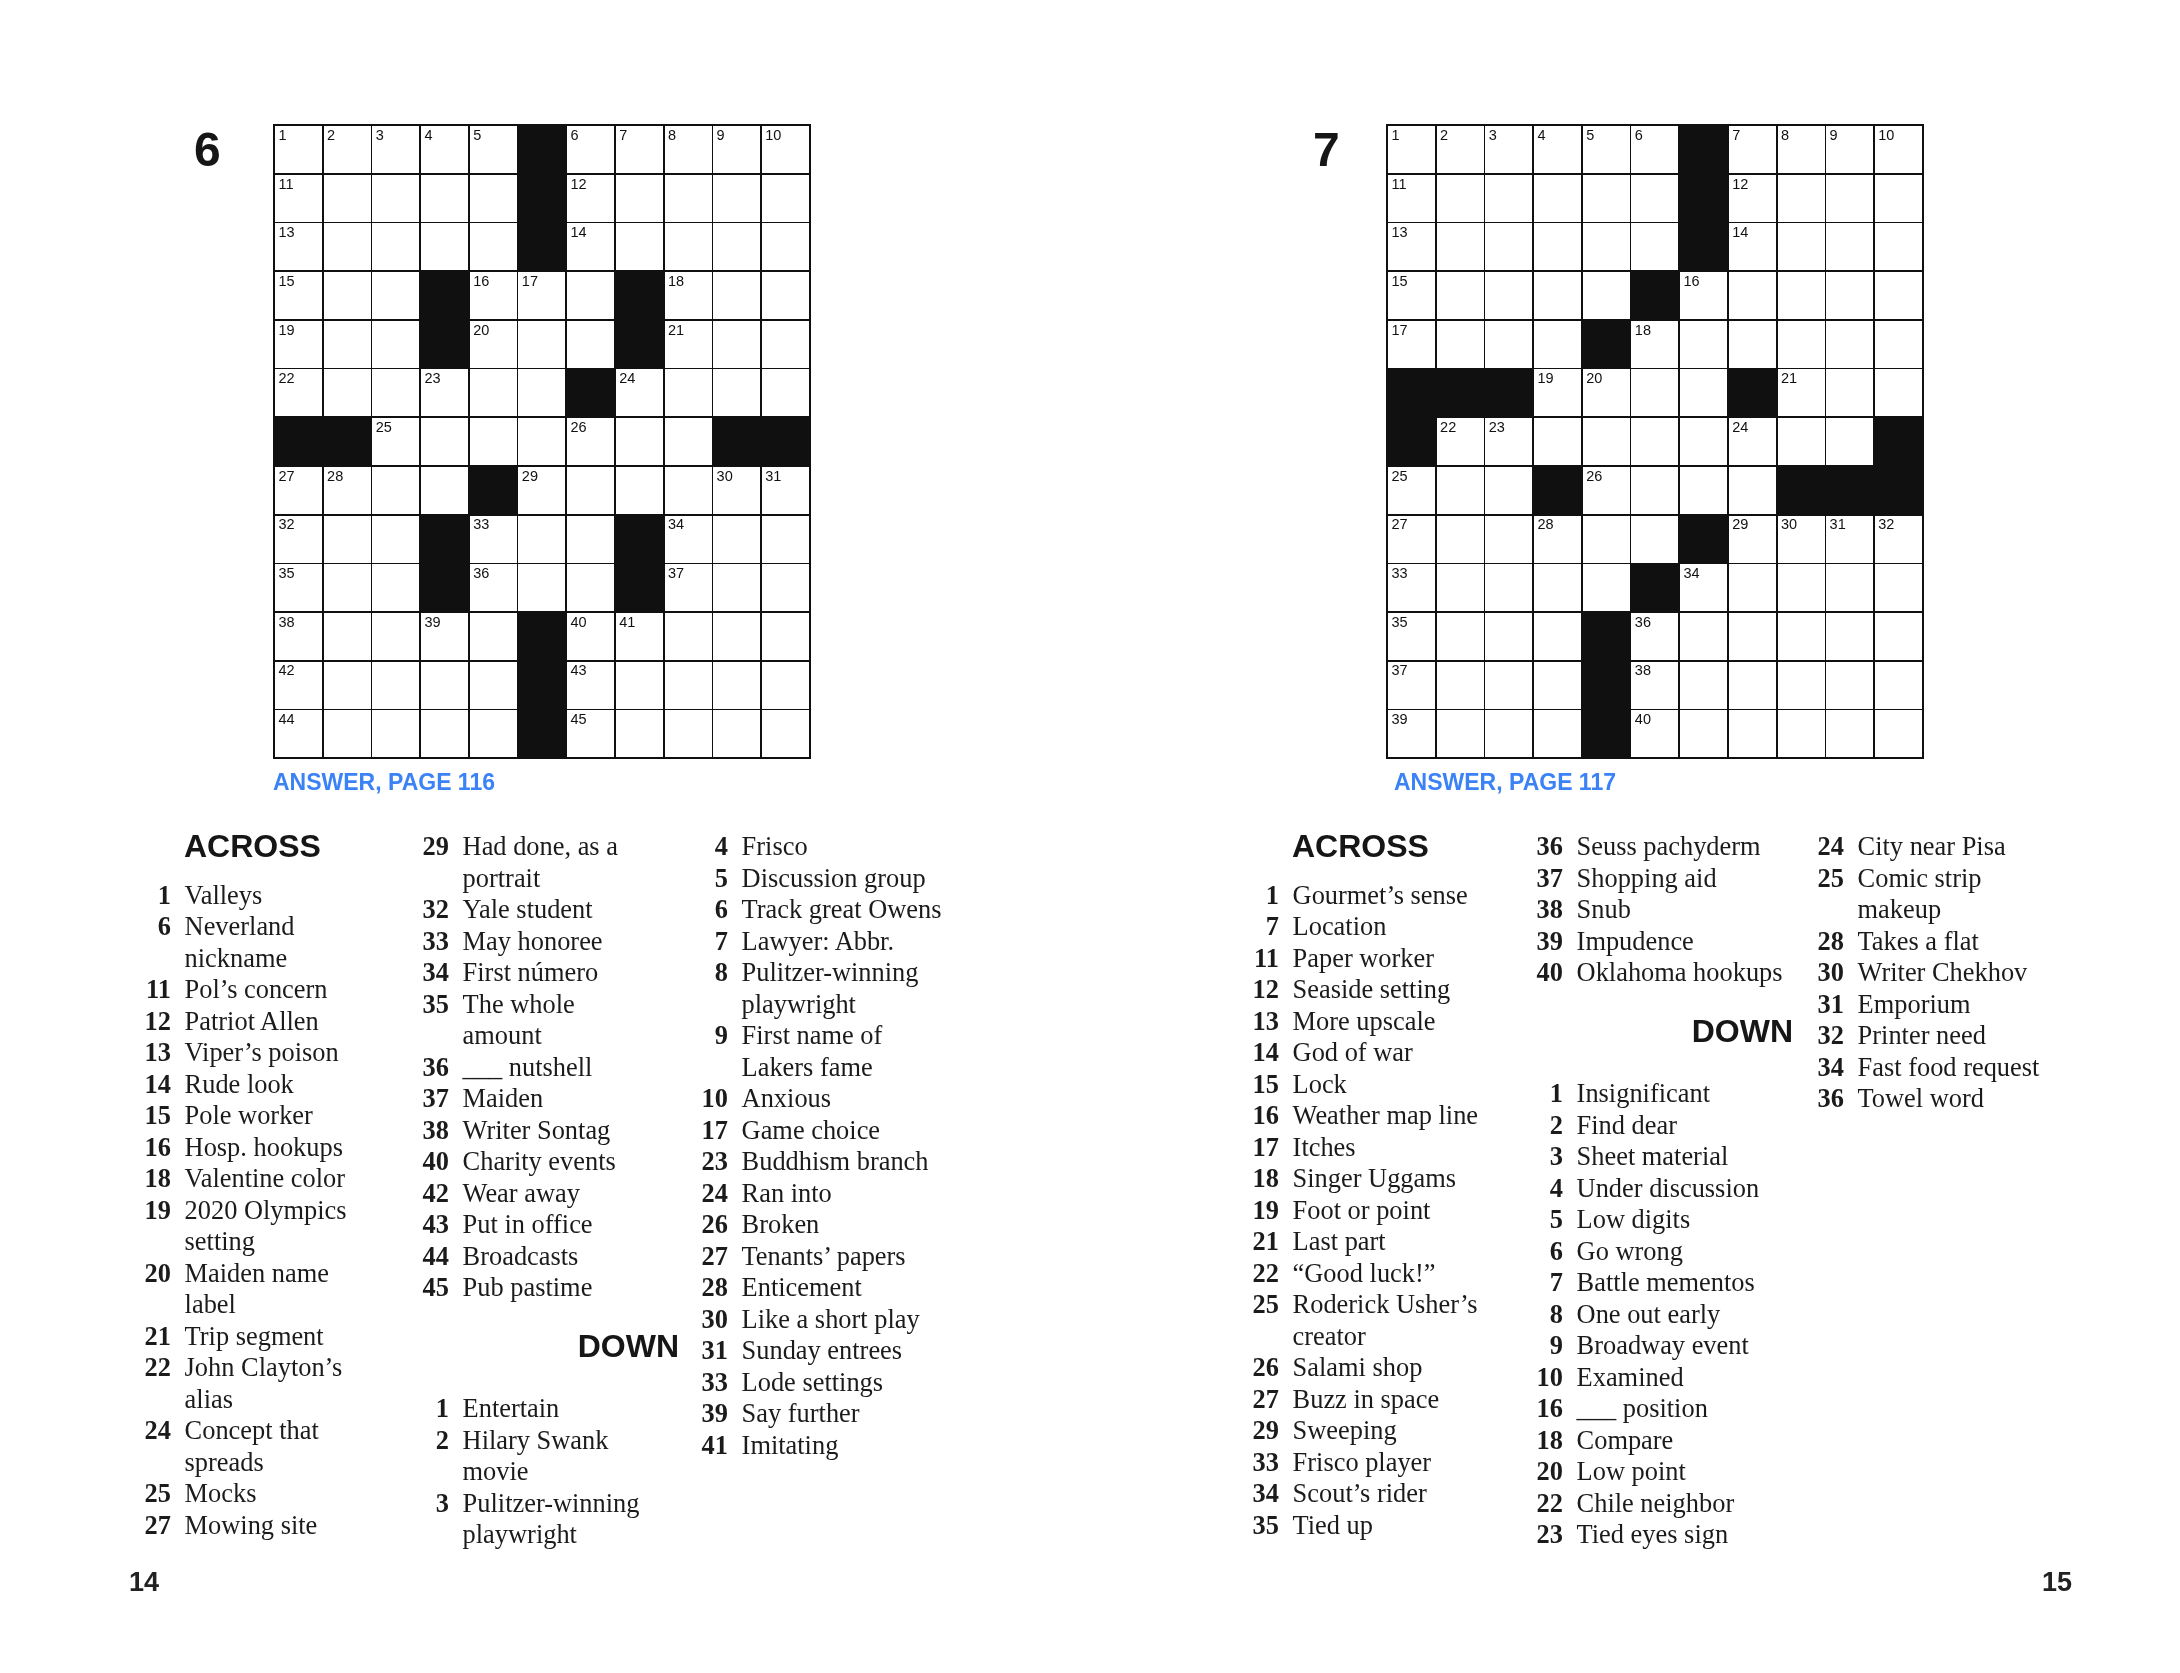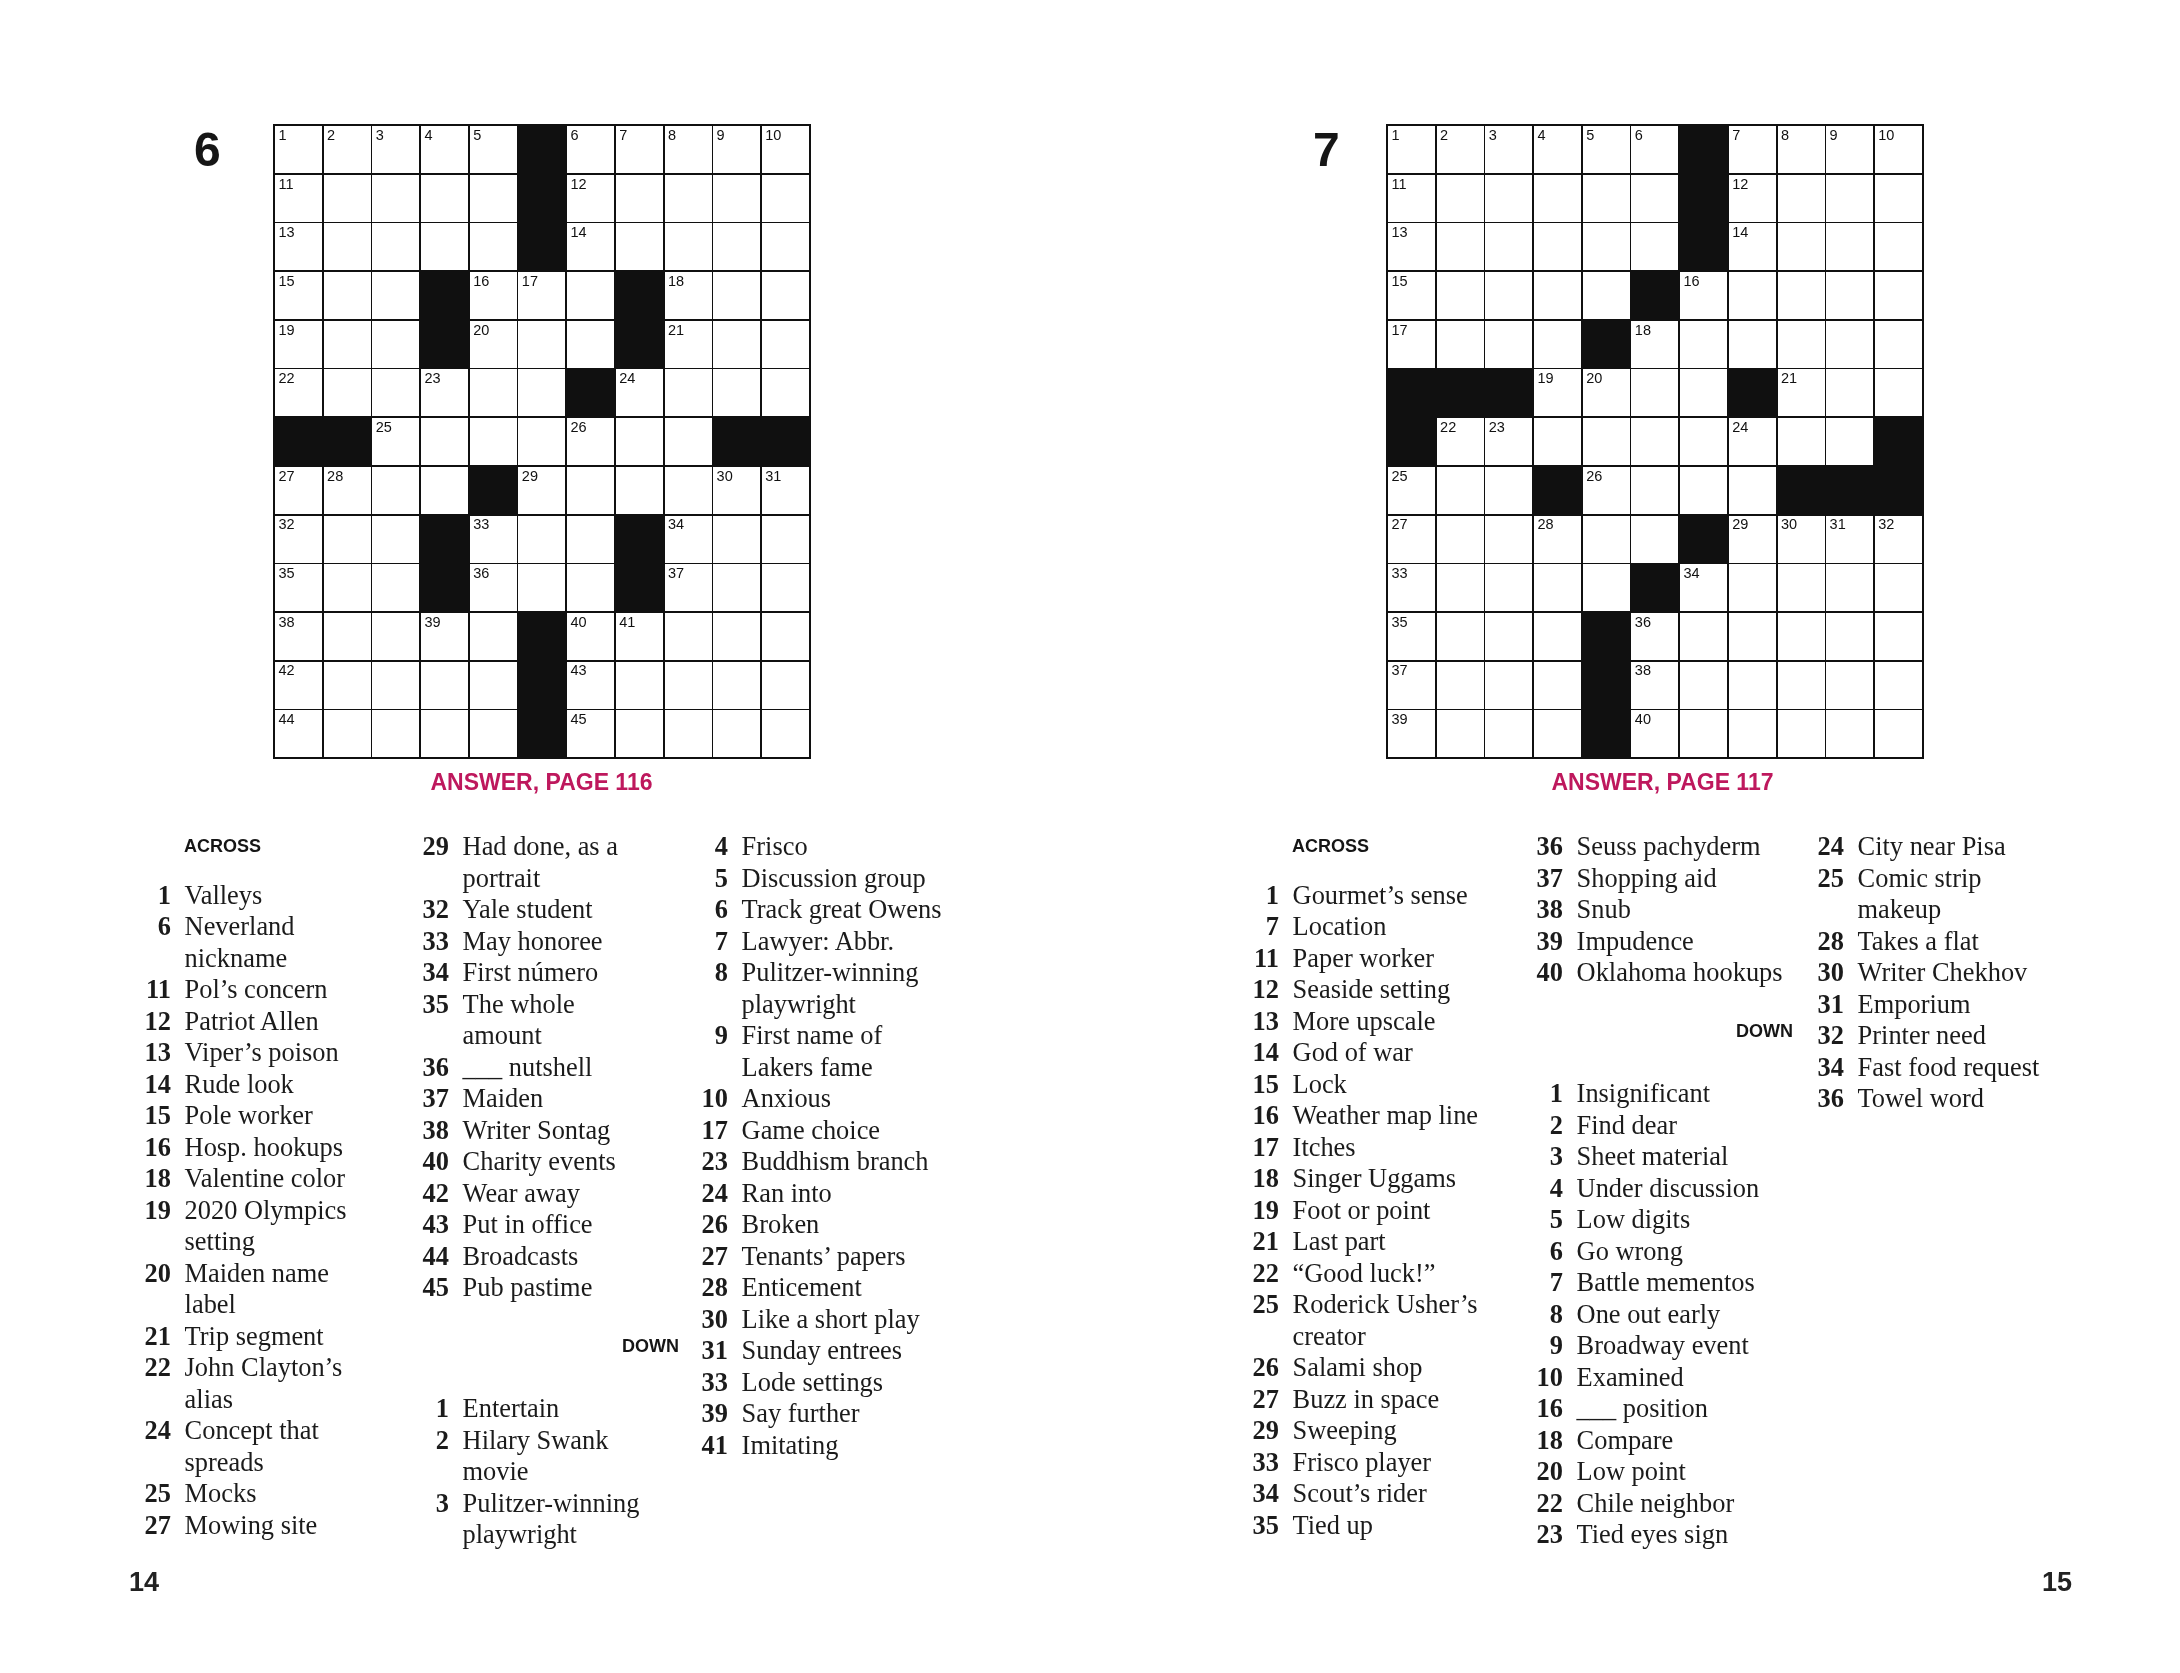--- a/index.html
+++ b/index.html
@@ -39,23 +39,23 @@
   .cell { background: #ffffff; position: relative; }
   .cell.black { background: #101010; }
   .cellnum {
     position: absolute; top: 0.9px; left: 3.4px;
     font-family: "Liberation Sans", sans-serif;
     font-size: 14.5px; line-height: 16px; color: #111;
   }
 
   .answer-note {
     position: absolute; top: 769px; width: 537px;
-    text-align: center;
+    text-align: left;
     font-family: "Liberation Sans", sans-serif;
-    font-weight: bold; font-size: 23px; color: #be185d;
+    font-weight: bold; font-size: 23px; color: #3b82f6;
   }
   .an-l { left: 273px; }
   .an-r { left: 304px; }
 
   .clue-col { position: absolute; top: 831px; width: 266px; }
   .col-l1 { left: 135px; }
   .col-l2 { left: 413px; }
   .col-l3 { left: 692px; }
   .col-r1 { left: 153px; }
   .col-r2 { left: 437px; }
@@ -63,21 +63,21 @@
 
   .clue { display: flex; font-size: 26.4px; line-height: 31.5px; }
   .cnum {
     flex: none; width: 36px; margin-right: 13.6px;
     text-align: right; font-weight: bold;
   }
   .ctext { white-space: pre-line; }
 
   .clue-header {
     font-family: "Liberation Sans", sans-serif;
-    font-weight: bold; font-size: 18px; line-height: 31.5px;
+    font-weight: bold; font-size: 32px; line-height: 31.5px;
     margin-left: 49px; color: #161616;
   }
   .clue-header.across { margin-bottom: 17px; }
   .clue-header.down   { margin-top: 27px; margin-bottom: 31px; text-align: right; }
 
   .page-num {
     position: absolute; top: 1567px;
     font-family: "Liberation Sans", sans-serif;
     font-weight: bold; font-size: 27px; color: #222;
   }

